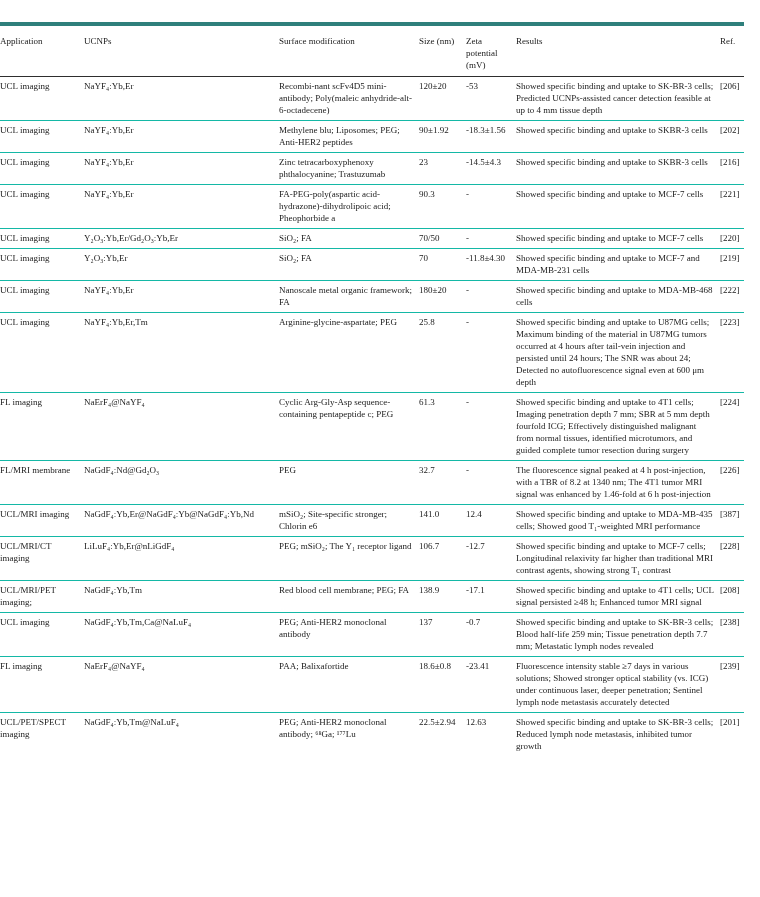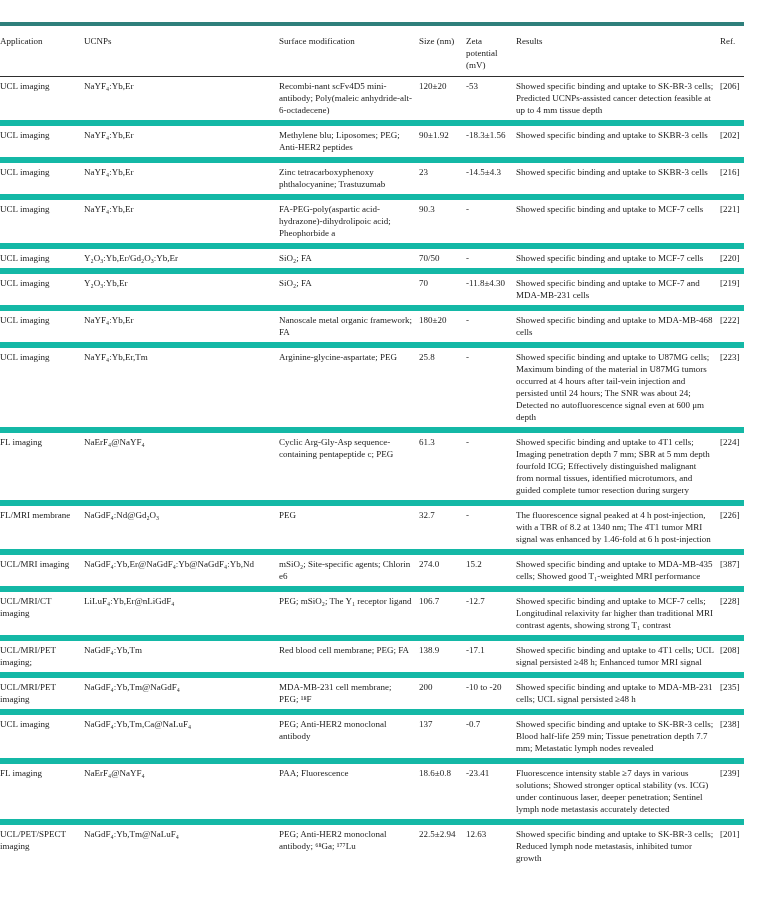--- a/index.html
+++ b/index.html
@@ -29,21 +29,21 @@
     font-weight: normal;
     vertical-align: top;
     padding: 3px 6px 5px 0;
     border-bottom: 1px solid #2e2e2e;
   }
   table.ucnp td {
     vertical-align: top;
     padding: 3px 6px 4px 0;
     word-wrap: break-word;
   }
-  tbody tr { border-bottom: 6px solid #14b8a6; }
+  tbody tr { border-bottom: 1px solid #14b8a6; }
   tbody tr:last-child { border-bottom: none; }
   .c-size, .c-zeta { white-space: nowrap; }
   .c-ref { padding-right: 0 !important; white-space: nowrap; }
   col.app  { width: 84px; }
   col.ucnp { width: 195px; }
   col.surf { width: 140px; }
   col.size { width: 47px; }
   col.zeta { width: 50px; }
   col.res  { width: 204px; }
   col.ref  { width: 24px; }
@@ -172,23 +172,23 @@
     <td class="c-surf">PEG</td>
     <td class="c-size">32.7</td>
     <td class="c-zeta">-</td>
     <td class="c-res">The fluorescence signal peaked at 4 h post-injection, with a TBR of 8.2 at 1340 nm; The 4T1 tumor MRI signal was enhanced by 1.46-fold at 6 h post-injection</td>
     <td class="c-ref">[226]</td>
   </tr>
 
   <tr>
     <td class="c-app">UCL/MRI imaging</td>
     <td class="c-ucnp">NaGdF₄:Yb,Er@NaGdF₄:Yb@NaGdF₄:Yb,Nd</td>
-    <td class="c-surf">mSiO₂; Site-specific agents; Chlorin e6</td>
-    <td class="c-size">274.0</td>
-    <td class="c-zeta">15.2</td>
+    <td class="c-surf">mSiO₂; Site-specific stronger; Chlorin e6</td>
+    <td class="c-size">141.0</td>
+    <td class="c-zeta">12.4</td>
     <td class="c-res">Showed specific binding and uptake to MDA-MB-435 cells; Showed good T₁-weighted MRI performance</td>
     <td class="c-ref">[387]</td>
   </tr>
 
   <tr>
     <td class="c-app">UCL/MRI/CT imaging</td>
     <td class="c-ucnp">LiLuF₄:Yb,Er@nLiGdF₄</td>
     <td class="c-surf">PEG; mSiO₂; The Y₁ receptor ligand</td>
     <td class="c-size">106.7</td>
     <td class="c-zeta">-12.7</td>
@@ -199,44 +199,35 @@
   <tr>
     <td class="c-app">UCL/MRI/PET imaging;</td>
     <td class="c-ucnp">NaGdF₄:Yb,Tm</td>
     <td class="c-surf">Red blood cell membrane; PEG; FA</td>
     <td class="c-size">138.9</td>
     <td class="c-zeta">-17.1</td>
     <td class="c-res">Showed specific binding and uptake to 4T1 cells; UCL signal persisted ≥48 h; Enhanced tumor MRI signal</td>
     <td class="c-ref">[208]</td>
   </tr>
 
-  <tr>
-    <td class="c-app">UCL/MRI/PET imaging</td>
-    <td class="c-ucnp">NaGdF₄:Yb,Tm@NaGdF₄</td>
-    <td class="c-surf">MDA-MB-231 cell membrane; PEG; ¹⁸F</td>
-    <td class="c-size">200</td>
-    <td class="c-zeta">-10 to -20</td>
-    <td class="c-res">Showed specific binding and uptake to MDA-MB-231 cells; UCL signal persisted ≥48 h</td>
-    <td class="c-ref">[235]</td>
-  </tr>
 
   <tr>
     <td class="c-app">UCL imaging</td>
     <td class="c-ucnp">NaGdF₄:Yb,Tm,Ca@NaLuF₄</td>
     <td class="c-surf">PEG; Anti-HER2 monoclonal antibody</td>
     <td class="c-size">137</td>
     <td class="c-zeta">-0.7</td>
     <td class="c-res">Showed specific binding and uptake to SK-BR-3 cells; Blood half-life 259 min; Tissue penetration depth 7.7 mm; Metastatic lymph nodes revealed</td>
     <td class="c-ref">[238]</td>
   </tr>
 
   <tr>
     <td class="c-app">FL imaging</td>
     <td class="c-ucnp">NaErF₄@NaYF₄</td>
-    <td class="c-surf">PAA; Fluorescence</td>
+    <td class="c-surf">PAA; Balixafortide</td>
     <td class="c-size">18.6±0.8</td>
     <td class="c-zeta">-23.41</td>
     <td class="c-res">Fluorescence intensity stable ≥7 days in various solutions; Showed stronger optical stability (vs. ICG) under continuous laser, deeper penetration; Sentinel lymph node metastasis accurately detected</td>
     <td class="c-ref">[239]</td>
   </tr>
 
   <tr>
     <td class="c-app">UCL/PET/SPECT imaging</td>
     <td class="c-ucnp">NaGdF₄:Yb,Tm@NaLuF₄</td>
     <td class="c-surf">PEG; Anti-HER2 monoclonal antibody; ⁶⁸Ga; ¹⁷⁷Lu</td>

